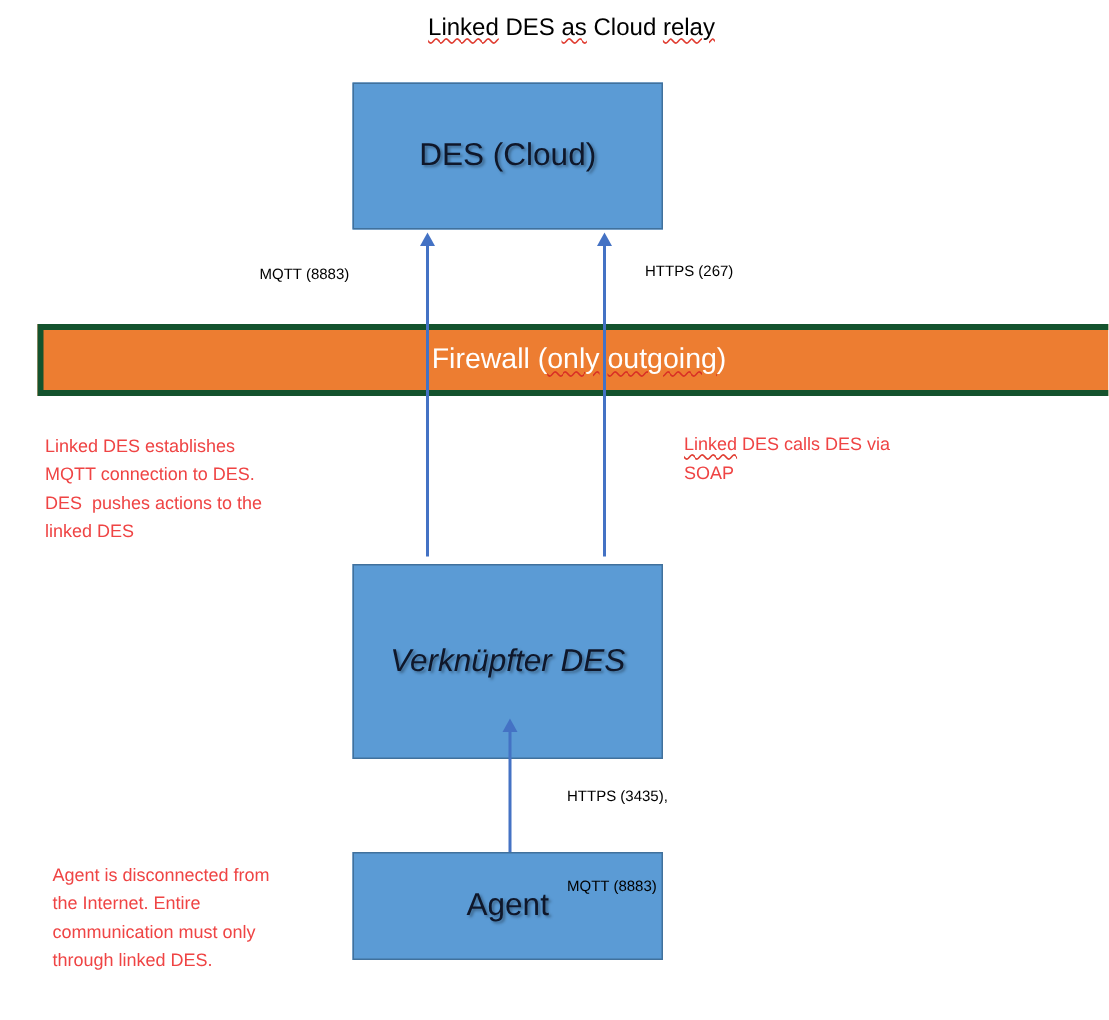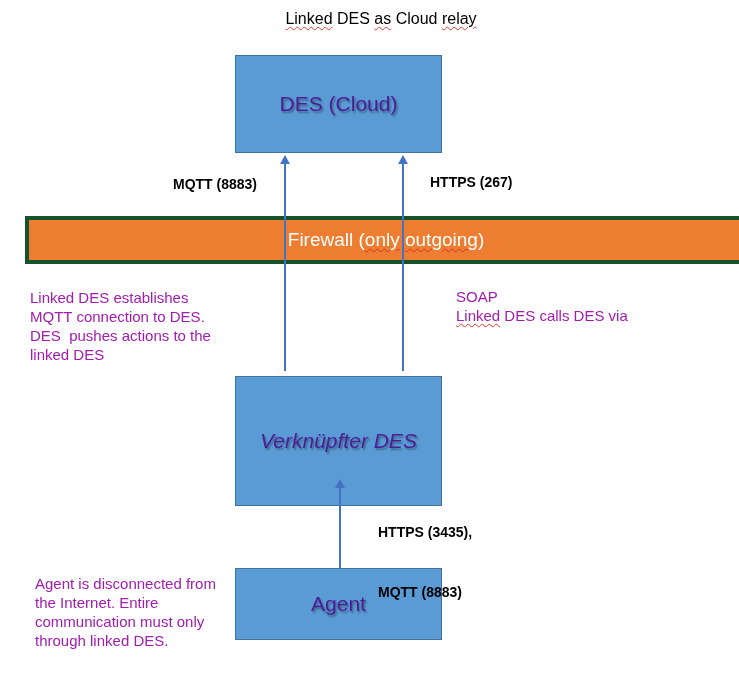--- a/index.html
+++ b/index.html
@@ -31,21 +31,21 @@
     position: absolute;
     left: 235px;
     width: 207px;
     background: #5b9bd5;
     border: 1.5px solid #41719c;
     box-sizing: border-box;
     display: flex;
     align-items: center;
     justify-content: center;
     font-size: 21px;
-    color: #4c1d95;
+    color: #0f172a;
     text-shadow: 1.5px 1.5px 2px rgba(0,0,0,0.35);
   }
   .box-des-cloud   { top: 55px;  height: 98px;  }
   .box-linked-des  { top: 376px; height: 130px; font-style: italic; }
   .box-agent       { top: 568px; height: 72px; }
   .firewall {
     position: absolute;
     left: 25px; top: 216px;
     width: 722px; height: 48px;
     background: #ed7d31;
@@ -78,34 +78,33 @@
     z-index: 2;
   }
   .line-a1 { left: 284px; top: 163px; height: 208px; }
   .head-a1 { left: 280px; top: 155px; }
   .line-a2 { left: 402px; top: 163px; height: 208px; }
   .head-a2 { left: 398px; top: 155px; }
   .line-a3 { left: 339px; top: 487px; height: 81px; }
   .head-a3 { left: 335px; top: 479px; }
   .edge-label {
     position: absolute;
-    font-size: 14px;
+    font-size: 10px;
     color: #000000;
     white-space: pre;
     line-height: 20px;
-    font-weight: bold;
   }
   .label-mqtt-top  { left: 173px; top: 174px; }
   .label-https-top { left: 430px; top: 172px; }
   .label-bottom    { left: 378px; top: 482px; }
   .note {
     position: absolute;
-    font-size: 15px;
+    font-size: 12px;
     line-height: 19px;
-    color: #a21caf;
+    color: #ef4444;
   }
   .note div { white-space: pre; }
   .note-left-top    { left: 30px;  top: 288px; }
   .note-right       { left: 456px; top: 287px; }
   .note-left-bottom { left: 35px;  top: 574px; }
   .note-right div { white-space: pre; }
 </style>
 </head>
 <body>
 
@@ -144,22 +143,22 @@
   </div>
 
   <div class="note note-left-top">
     <div>Linked DES establishes</div>
     <div>MQTT connection to DES.</div>
     <div>DES  pushes actions to the</div>
     <div>linked DES</div>
   </div>
 
   <div class="note note-right">
+    <div><span class="wavy">Linked</span><span> DES calls DES via</span></div>
     <div>SOAP</div>
-    <div><span class="wavy">Linked</span><span> DES calls DES via</span></div>
   </div>
 
   <div class="note note-left-bottom">
     <div>Agent is disconnected from</div>
     <div>the Internet. Entire</div>
     <div>communication must only</div>
     <div>through linked DES.</div>
   </div>
 
 </div>

